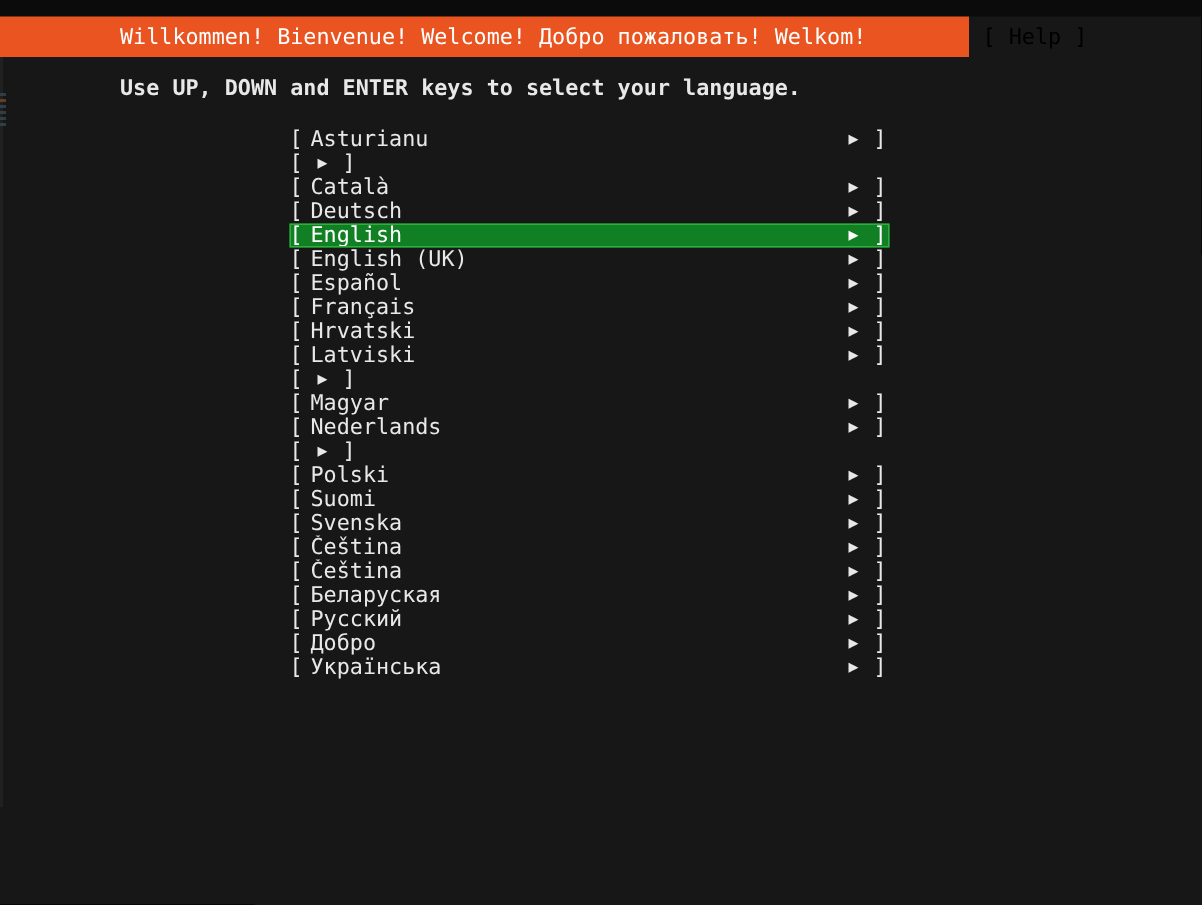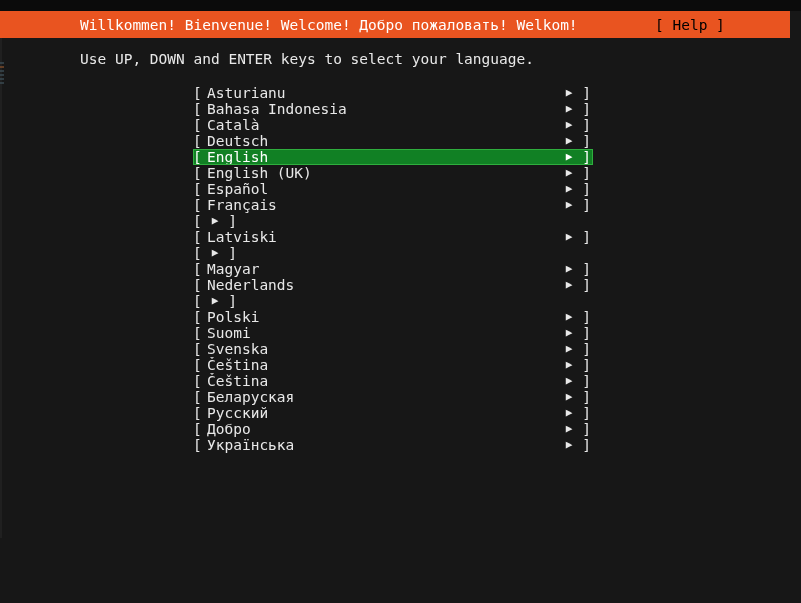--- a/index.html
+++ b/index.html
@@ -51,21 +51,21 @@
     left: 0; top: 38px;
     width: 2px; height: 500px;
     background: #202020;
   }
 
   
   #header-bar {
     position: absolute;
     left: 0;
     top: 11px;
-    width: 790px;
+    width: 646px;
     height: 27px;
     background: #e95420;
     display: flex;
     align-items: center;
   }
   #header-title {
     margin-left: 80px;
     color: #ffffff;
     font-size: 14.5px;
     letter-spacing: 0px;
@@ -83,20 +83,21 @@
   }
 
   
   #instruction {
     position: absolute;
     left: 80px;
     top: 51px;
     color: #e8e8e8;
     font-size: 14.5px;
     white-space: pre;
+    font-weight: bold;
   }
 
   
   #language-list {
     position: absolute;
     left: 193px;
     top: 85px;
     width: 400px;
   }
   .lang-row {
@@ -155,28 +156,28 @@
 
   <div id="header-bar">
     <div id="header-title">Willkommen! Bienvenue! Welcome! Добро пожаловать! Welkom!</div>
     <div id="help-button">[ Help ]</div>
   </div>
 
   <div id="instruction">Use UP, DOWN and ENTER keys to select your language.</div>
 
   <div id="language-list">
       <div class="lang-row"><span class="bracket-open">[</span><span class="lang-label">Asturianu</span><span class="submenu-arrow">▶</span><span class="bracket-close">]</span></div>
-      <div class="lang-row"><span class="bracket-open">[</span><span class="lang-label">Bahasa Indonesia</span><span class="submenu-arrow">▶</span><span class="bracket-close">]</span></div>
+      <div class="lang-row"><span class="bracket-open">[</span><span class="submenu-arrow">▶</span><span class="bracket-close">]</span></div>
       <div class="lang-row"><span class="bracket-open">[</span><span class="lang-label">Català</span><span class="submenu-arrow">▶</span><span class="bracket-close">]</span></div>
       <div class="lang-row"><span class="bracket-open">[</span><span class="lang-label">Deutsch</span><span class="submenu-arrow">▶</span><span class="bracket-close">]</span></div>
       <div class="lang-row selected"><span class="bracket-open">[</span><span class="lang-label">English</span><span class="submenu-arrow">▶</span><span class="bracket-close">]</span></div>
       <div class="lang-row"><span class="bracket-open">[</span><span class="lang-label">English (UK)</span><span class="submenu-arrow">▶</span><span class="bracket-close">]</span></div>
       <div class="lang-row"><span class="bracket-open">[</span><span class="lang-label">Español</span><span class="submenu-arrow">▶</span><span class="bracket-close">]</span></div>
       <div class="lang-row"><span class="bracket-open">[</span><span class="lang-label">Français</span><span class="submenu-arrow">▶</span><span class="bracket-close">]</span></div>
-      <div class="lang-row"><span class="bracket-open">[</span><span class="submenu-arrow">▶</span><span class="bracket-close">]</span></div>
+      <div class="lang-row"><span class="bracket-open">[</span><span class="lang-label">Hrvatski</span><span class="submenu-arrow">▶</span><span class="bracket-close">]</span></div>
       <div class="lang-row"><span class="bracket-open">[</span><span class="lang-label">Latviski</span><span class="submenu-arrow">▶</span><span class="bracket-close">]</span></div>
       <div class="lang-row"><span class="bracket-open">[</span><span class="submenu-arrow">▶</span><span class="bracket-close">]</span></div>
       <div class="lang-row"><span class="bracket-open">[</span><span class="lang-label">Magyar</span><span class="submenu-arrow">▶</span><span class="bracket-close">]</span></div>
       <div class="lang-row"><span class="bracket-open">[</span><span class="lang-label">Nederlands</span><span class="submenu-arrow">▶</span><span class="bracket-close">]</span></div>
       <div class="lang-row"><span class="bracket-open">[</span><span class="submenu-arrow">▶</span><span class="bracket-close">]</span></div>
       <div class="lang-row"><span class="bracket-open">[</span><span class="lang-label">Polski</span><span class="submenu-arrow">▶</span><span class="bracket-close">]</span></div>
       <div class="lang-row"><span class="bracket-open">[</span><span class="lang-label">Suomi</span><span class="submenu-arrow">▶</span><span class="bracket-close">]</span></div>
       <div class="lang-row"><span class="bracket-open">[</span><span class="lang-label">Svenska</span><span class="submenu-arrow">▶</span><span class="bracket-close">]</span></div>
       <div class="lang-row"><span class="bracket-open">[</span><span class="lang-label">Čeština</span><span class="submenu-arrow">▶</span><span class="bracket-close">]</span></div>
       <div class="lang-row"><span class="bracket-open">[</span><span class="lang-label">Čeština</span><span class="submenu-arrow">▶</span><span class="bracket-close">]</span></div>

